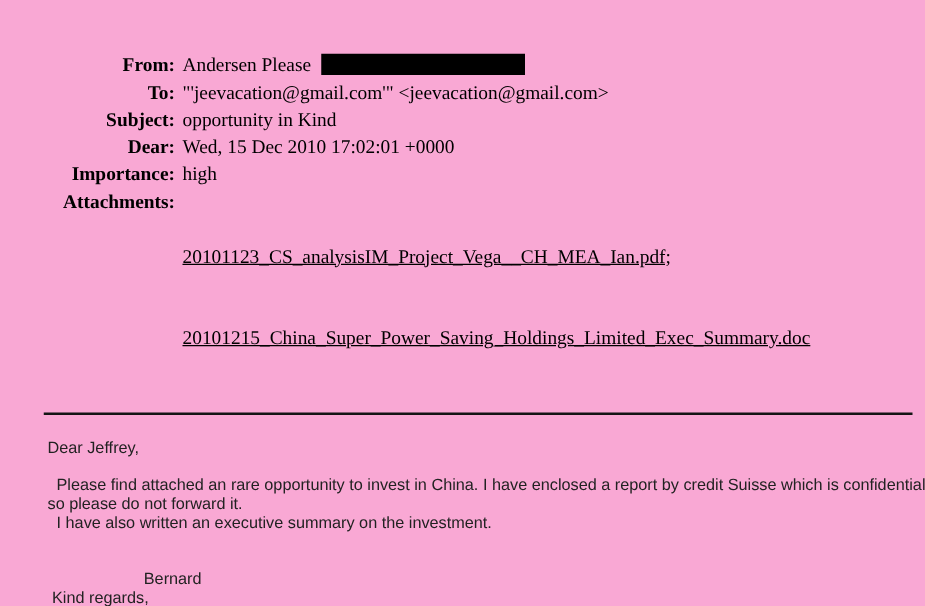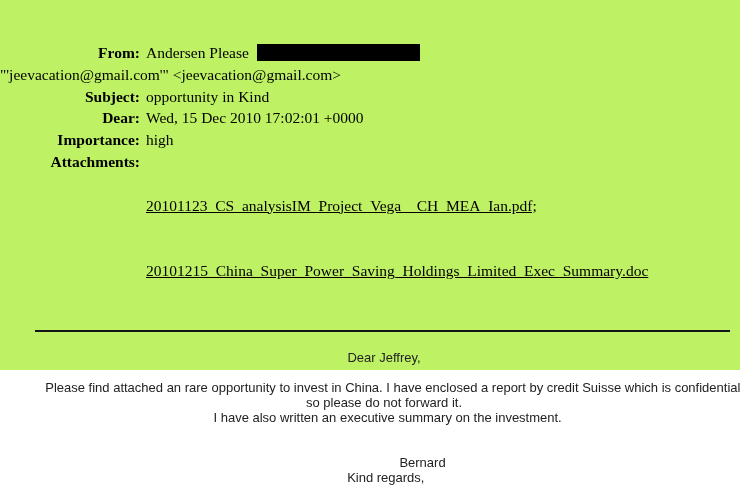--- a/index.html
+++ b/index.html
@@ -2,21 +2,21 @@
 <html><head>
 <meta charset="utf-8">
 <style>
   html, body { margin: 0; padding: 0; background: #ffffff; }
   body {
     width: 740px; height: 485px;
     overflow: hidden;
     font-family: "Liberation Sans", sans-serif;
     color: #222222;
   }
-  .page { position: relative; width: 740px; height: 370px; background: #bef264; }
+  .page { position: relative; width: 740px; height: 485px; background: #f9a8d4; }
 
   
   .email-header {
     padding-top: 42px;
     font-family: "Liberation Serif", serif;
     font-size: 15.5px;
     color: #000000;
   }
   .hrow {
     display: grid;
@@ -47,34 +47,35 @@
     margin: 5px 10px 0 35px;
   }
 
   
   .email-body {
     margin: 18px 10px 0 38px;
     font-size: 13px;
     line-height: 15px;
     color: #222222;
   }
-  .bline { white-space: pre; min-height: 15px; text-align: center; }
+  .bline { white-space: pre; min-height: 15px; }
   .signoff-name { margin-left: 77px; margin-top: 15px; min-height: 15px; }
 </style>
 </head>
 <body>
 
 <div class="page">
 
   <div class="email-header">
     <div class="hrow">
       <div class="hlabel">From:</div>
       <div class="hvalue"><span>Andersen Please </span><span class="redaction-bar"></span></div>
     </div>
     <div class="hrow">
+      <div class="hlabel">To:</div>
       <div class="hvalue">"'jeevacation@gmail.com'" &lt;jeevacation@gmail.com&gt;</div>
     </div>
     <div class="hrow">
       <div class="hlabel">Subject:</div>
       <div class="hvalue">opportunity in Kind</div>
     </div>
     <div class="hrow">
       <div class="hlabel">Dear:</div>
       <div class="hvalue">Wed, 15 Dec 2010 17:02:01 +0000</div>
     </div>

